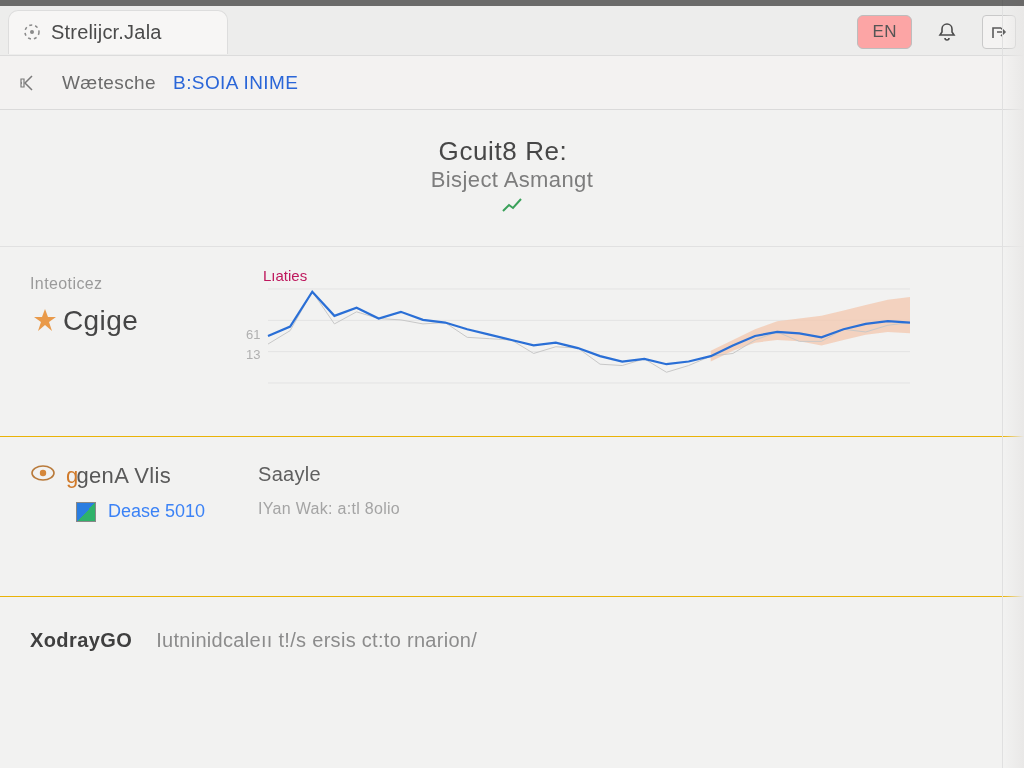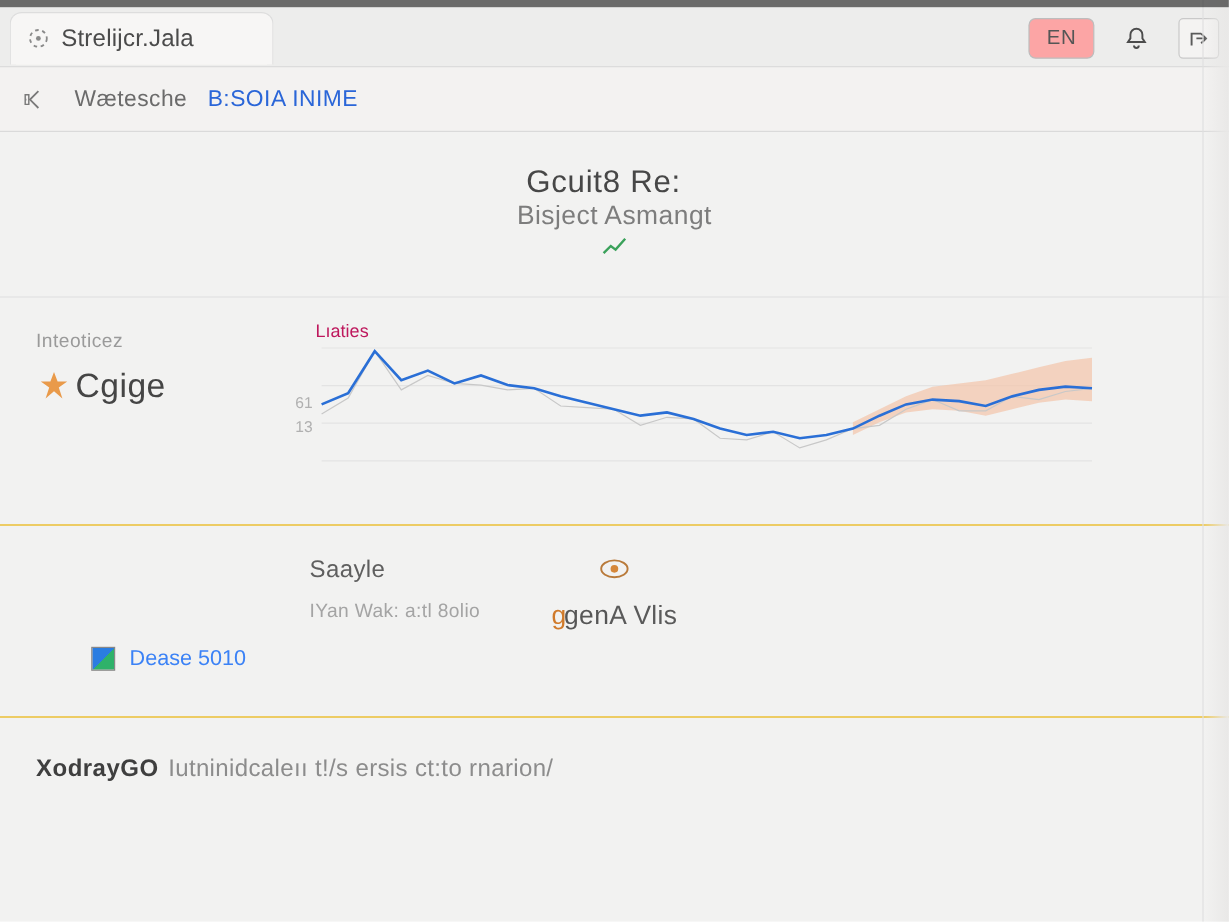--- a/index.html
+++ b/index.html
@@ -179,21 +179,20 @@
   
   .section2 {
     padding: 26px 30px 10px 30px;
   }
   .sec-title {
     display: flex; align-items: center; gap: 10px;
     font-size: 22px;
     color: #565656;
     letter-spacing: 0.3px;
     margin-bottom: 12px;
-    flex-direction: column;
   }
   .sec-title .orange { color: #d07a2a; font-weight: 500; margin-right: -2px; }
   .legend-row {
     display: flex; align-items:center; gap: 12px;
     padding-left: 46px;
     color: #3b82f6;
     font-size: 18px;
   }
   .legend-swatch {
     width: 20px; height: 20px;
@@ -207,21 +206,21 @@
   .sec2-right .mini-label2 {
     font-size: 20px; color: #5f5f5f; letter-spacing: 0.3px; margin-bottom: 14px;
   }
   .sec2-right .subtext {
     font-size: 16px; color: #a4a4a4; letter-spacing: 0.3px;
   }
 
   
   .footer-row {
     padding: 32px 30px 0 30px;
-    display: flex; align-items: flex-end; gap: 8px;
+    display: flex; align-items: flex-end; gap: 24px;
     font-size: 20px;
     color: #585858;
   }
   .footer-row .bold { font-weight: 700; color: #3f3f3f; letter-spacing: 0.4px; }
   .footer-row .sub { color: #8c8c8c; letter-spacing: 0.3px; }
 
   
   .right-fade {
     position: absolute; top: 0; right: 0; width: 22px; height: 100%;
     background: linear-gradient(90deg, rgba(240,240,240,0) 0%, #e9e8e7 100%);

